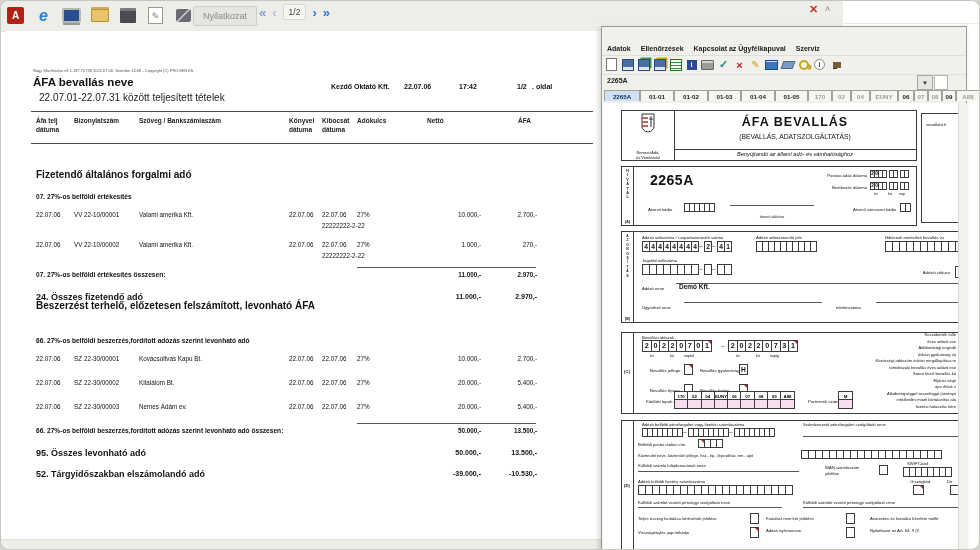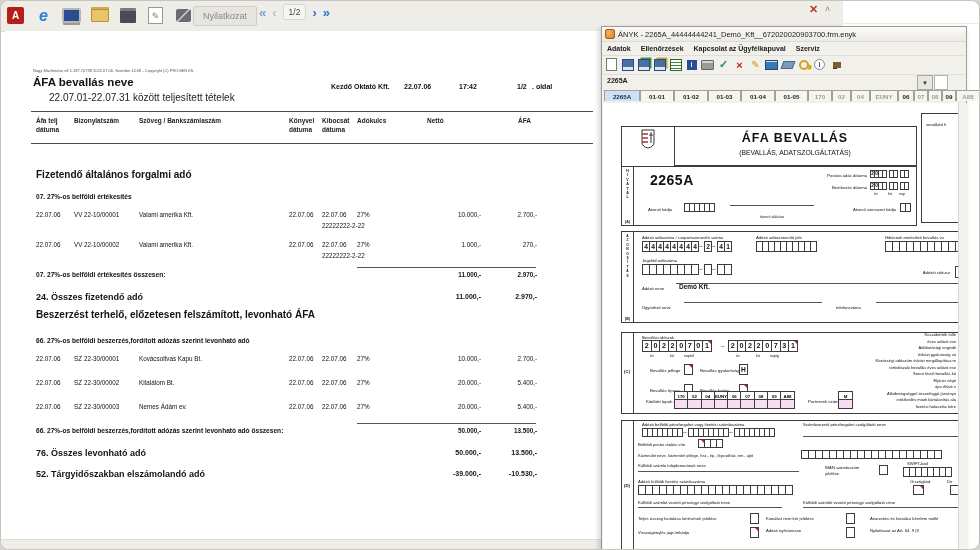--- a/index.html
+++ b/index.html
@@ -16,21 +16,21 @@
     padding:2px 5px;}
   .closex{position:absolute;left:808px;top:2px;color:#c03a2b;font-size:11px;font-weight:bold;cursor:pointer;}
   .caret{position:absolute;left:824px;top:3px;color:#8a8a85;font-size:9px;cursor:pointer;}
   .whitebox{position:absolute;left:842px;top:0;width:138px;height:22px;background:#fff;border-bottom:1px solid #eceae6;}
   .botbar{position:absolute;left:0;top:538px;width:600px;height:12px;background:#eeede8;border-top:1px solid #dedcd7;}
   
   .page{position:absolute;left:4px;top:30px;width:606px;height:508px;background:#fff;}
   .rep{position:absolute;left:14px;top:0;width:586px;height:508px;}
   .rep .metaline{position:absolute;left:14px;top:37px;font-size:4px;color:#555;}
   .rep .rtitle{position:absolute;left:14px;top:45px;font-size:11.5px;font-weight:bold;color:#111;}
-  .rep .rsub{position:absolute;left:30px;top:61px;font-size:10px;color:#222;}
+  .rep .rsub{position:absolute;left:20px;top:61px;font-size:10px;color:#222;}
   .rhead{position:absolute;top:52px;font-size:7px;font-weight:bold;color:#111;}
   .rline{position:absolute;height:1px;background:#4a4a4a;}
   .colh{position:absolute;top:86px;font-size:6.5px;font-weight:bold;color:#222;line-height:8.5px;}
   .rrow span{position:absolute;font-size:6.3px;color:#111;white-space:nowrap;}
   .sect{position:absolute;font-size:10px;font-weight:bold;color:#101418;}
   .ssect{position:absolute;font-size:6.6px;font-weight:bold;color:#111;}
   
   .win{position:absolute;left:600px;top:25px;width:366px;height:525px;background:#f1f0ea;border:1px solid #9b9b94;
     box-shadow:-2px 2px 5px rgba(0,0,0,.18);box-sizing:border-box;}
   .wt{position:absolute;left:0;top:0;right:0;height:14px;background:linear-gradient(#fbfaf7,#eceae4);
@@ -190,21 +190,21 @@
           </div>
           <div style="position: absolute; left: 362px; top: 210px; width: 100px; text-align: right; font-size: 6.3px; font-weight: normal; color: rgb(17, 17, 17);">1.000,-</div>
           <div style="position: absolute; left: 438px; top: 210px; width: 80px; text-align: right; font-size: 6.3px; font-weight: normal; color: rgb(17, 17, 17);">270,-</div>
           <div class="rline" style="left: 338px; top: 236px; width: 179px; height: 1px; background: rgb(85, 85, 85);"></div>
           <div class="ssect" style="left: 17px; top: 240px;">07. 27%-os belföldi értékesítés összesen:</div>
           <div style="position: absolute; left: 362px; top: 240px; width: 100px; text-align: right; font-size: 6.3px; font-weight: bold; color: rgb(17, 17, 17);">11.000,-</div>
           <div style="position: absolute; left: 438px; top: 240px; width: 80px; text-align: right; font-size: 6.3px; font-weight: bold; color: rgb(17, 17, 17);">2.970,-</div>
           <div class="sect" style="left: 17px; top: 261px; font-size: 9px;">24. Összes fizetendő adó</div>
           <div style="position: absolute; left: 362px; top: 262px; width: 100px; text-align: right; font-size: 7px; font-weight: bold; color: rgb(17, 17, 17);">11.000,-</div>
           <div style="position: absolute; left: 438px; top: 262px; width: 80px; text-align: right; font-size: 7px; font-weight: bold; color: rgb(17, 17, 17);">2.970,-</div>
-          <div class="sect" style="left: 17px; top: 278px;">Beszerzést terhelő, előzetesen felszámított, levonható ÁFA</div>
+          <div class="sect" style="left: 17px; top: 269px;">Beszerzést terhelő, előzetesen felszámított, levonható ÁFA</div>
           <div class="ssect" style="left: 17px; top: 306px;">66. 27%-os belföldi beszerzés,fordított adózás szerint levonható adó</div>
           <div class="rrow">
             <span style="left: 17px; top: 324px;">22.07.06</span>
             <span style="left: 55px; top: 324px;">SZ</span>
             <span style="left: 65px; top: 324px;">22-30/00001</span>
             <span style="left: 120px; top: 324px;">Kovácsoltvas Kapu Bt.</span>
             <span style="left: 270px; top: 324px;">22.07.06</span>
             <span style="left: 303px; top: 324px;">22.07.06</span>
             <span style="left: 338px; top: 324px;">27%</span>
           </div>
@@ -229,36 +229,32 @@
             <span style="left: 270px; top: 372px;">22.07.06</span>
             <span style="left: 303px; top: 372px;">22.07.06</span>
             <span style="left: 338px; top: 372px;">27%</span>
           </div>
           <div style="position: absolute; left: 362px; top: 372px; width: 100px; text-align: right; font-size: 6.3px; font-weight: normal; color: rgb(17, 17, 17);">20.000,-</div>
           <div style="position: absolute; left: 438px; top: 372px; width: 80px; text-align: right; font-size: 6.3px; font-weight: normal; color: rgb(17, 17, 17);">5.400,-</div>
           <div class="rline" style="left: 338px; top: 392px; width: 179px; height: 1px; background: rgb(85, 85, 85);"></div>
           <div class="ssect" style="left: 17px; top: 396px;">66. 27%-os belföldi beszerzés,fordított adózás szerint levonható adó összesen:</div>
           <div style="position: absolute; left: 362px; top: 396px; width: 100px; text-align: right; font-size: 6.3px; font-weight: bold; color: rgb(17, 17, 17);">50.000,-</div>
           <div style="position: absolute; left: 438px; top: 396px; width: 80px; text-align: right; font-size: 6.3px; font-weight: bold; color: rgb(17, 17, 17);">13.500,-</div>
-          <div class="sect" style="left: 17px; top: 417px; font-size: 9px;">76. Összes levonható adó</div>
+          <div class="sect" style="left: 17px; top: 417px; font-size: 9px;">95. Összes levonható adó</div>
           <div style="position: absolute; left: 362px; top: 418px; width: 100px; text-align: right; font-size: 7px; font-weight: bold; color: rgb(17, 17, 17);">50.000,-</div>
           <div style="position: absolute; left: 438px; top: 418px; width: 80px; text-align: right; font-size: 7px; font-weight: bold; color: rgb(17, 17, 17);">13.500,-</div>
           <div class="sect" style="left: 17px; top: 438px; font-size: 9px;">52. Tárgyidőszakban elszámolandó adó</div>
           <div style="position: absolute; left: 362px; top: 439px; width: 100px; text-align: right; font-size: 7px; font-weight: bold; color: rgb(17, 17, 17);">-39.000,-</div>
           <div style="position: absolute; left: 438px; top: 439px; width: 80px; text-align: right; font-size: 7px; font-weight: bold; color: rgb(17, 17, 17);">-10.530,-</div>
         </div>
     </div>
   </div>
   <div class="botbar"></div>
 
   <div class="win">
-    <div class="wt">
-      <span class="appico"></span>
-      <span>ÁNYK - 2265A_44444444241_Demó_Kft__672020020903700.frm.enyk</span>
-    </div>
     <div class="wmenu" id="anyk-menu">
         <span>Adatok</span>
         <span>Ellenőrzések</span>
         <span>Kapcsolat az Ügyfélkapuval</span>
         <span>Szerviz</span>
       </div>
     <div class="wtools">
         <span class="wti">
           <span style="width:9px;height:11px;background:#fff;border:1px solid #777"></span>
         </span>
@@ -322,21 +318,21 @@
         <div class="tab" style="width: 16px;">06</div>
         <div class="tab dis" style="width: 14px;">07</div>
         <div class="tab dis" style="width: 14px;">08</div>
         <div class="tab" style="width: 14px;">09</div>
         <div class="tab dis" style="width: 24px;">A88</div>
       </div>
 
     <div class="vp">
       <div class="canvas" id="form-canvas">
 
-        <div class="fsec" style="left:18px;top:20px;width:296px;height:51px">
+        <div class="fsec" style="left:18px;top:4px;width:296px;height:51px">
           <div style="position:absolute;left:0;top:0;bottom:0;width:52px;border-right:1px solid #3c3c3c;">
             <svg width="14" height="20" style="position:absolute;left:19px;top:2px" viewBox="0 0 14 20">
               <path d="M1 1 H13 V13 Q13 18 7 19 Q1 18 1 13 Z" fill="#fff" stroke="#333" stroke-width="1"></path>
               <line x1="1" y1="5" x2="7" y2="5" stroke="#a33" stroke-width="1.4"></line>
               <line x1="1" y1="9" x2="7" y2="9" stroke="#a33" stroke-width="1.4"></line>
               <line x1="1" y1="13" x2="7" y2="13" stroke="#a33" stroke-width="1.4"></line>
               <line x1="10" y1="3" x2="10" y2="14" stroke="#333" stroke-width="1"></line>
               <line x1="8" y1="6" x2="12" y2="6" stroke="#333" stroke-width="1"></line>
             </svg>
             <div class="logo-cap" style="left:0;right:0;top:40px">

